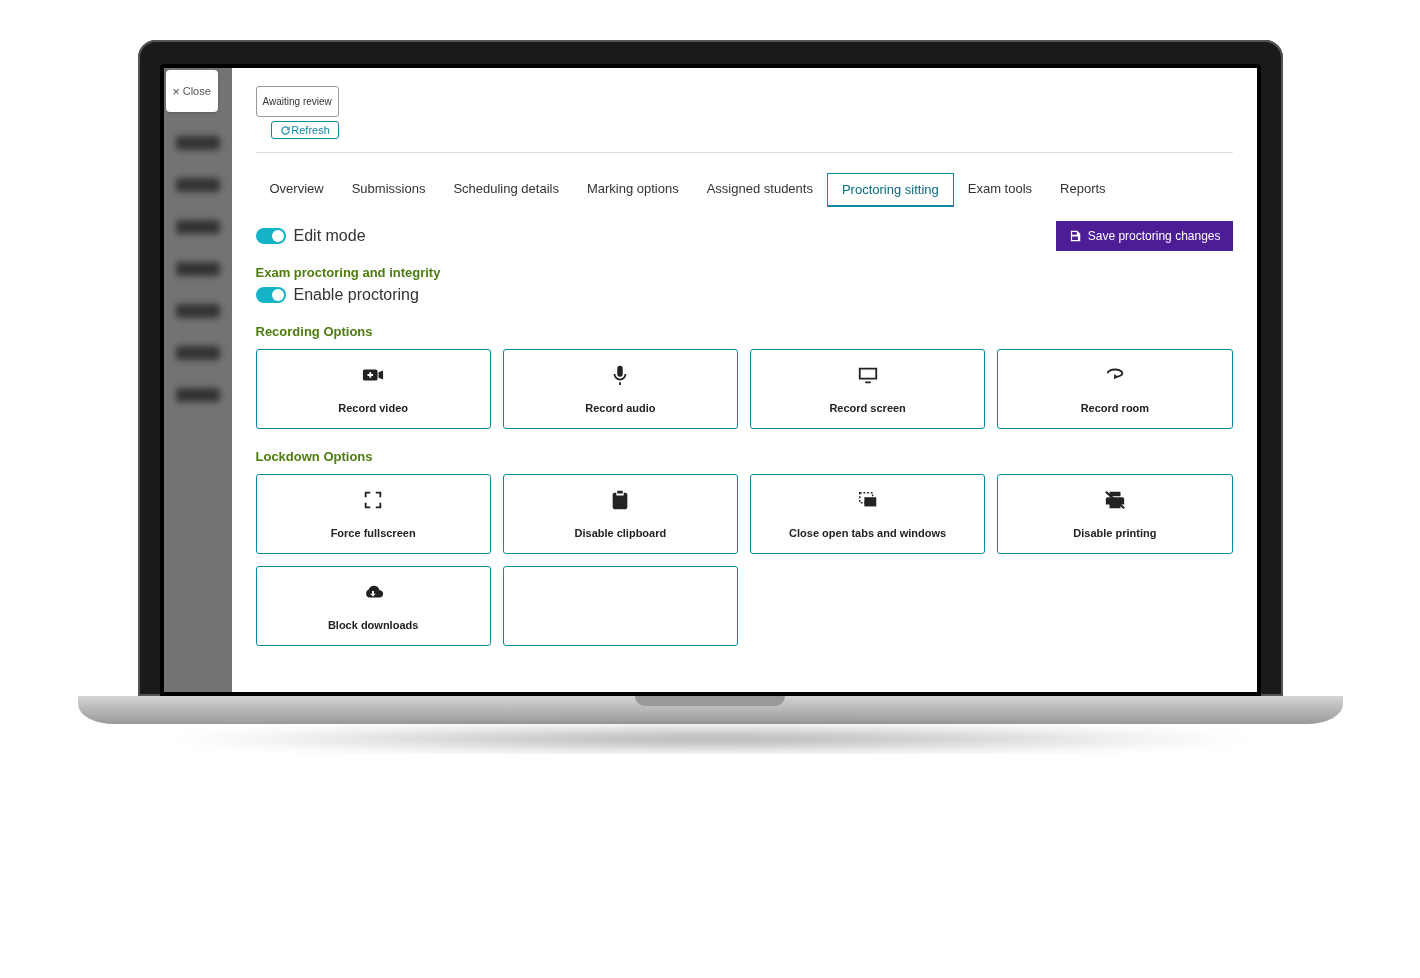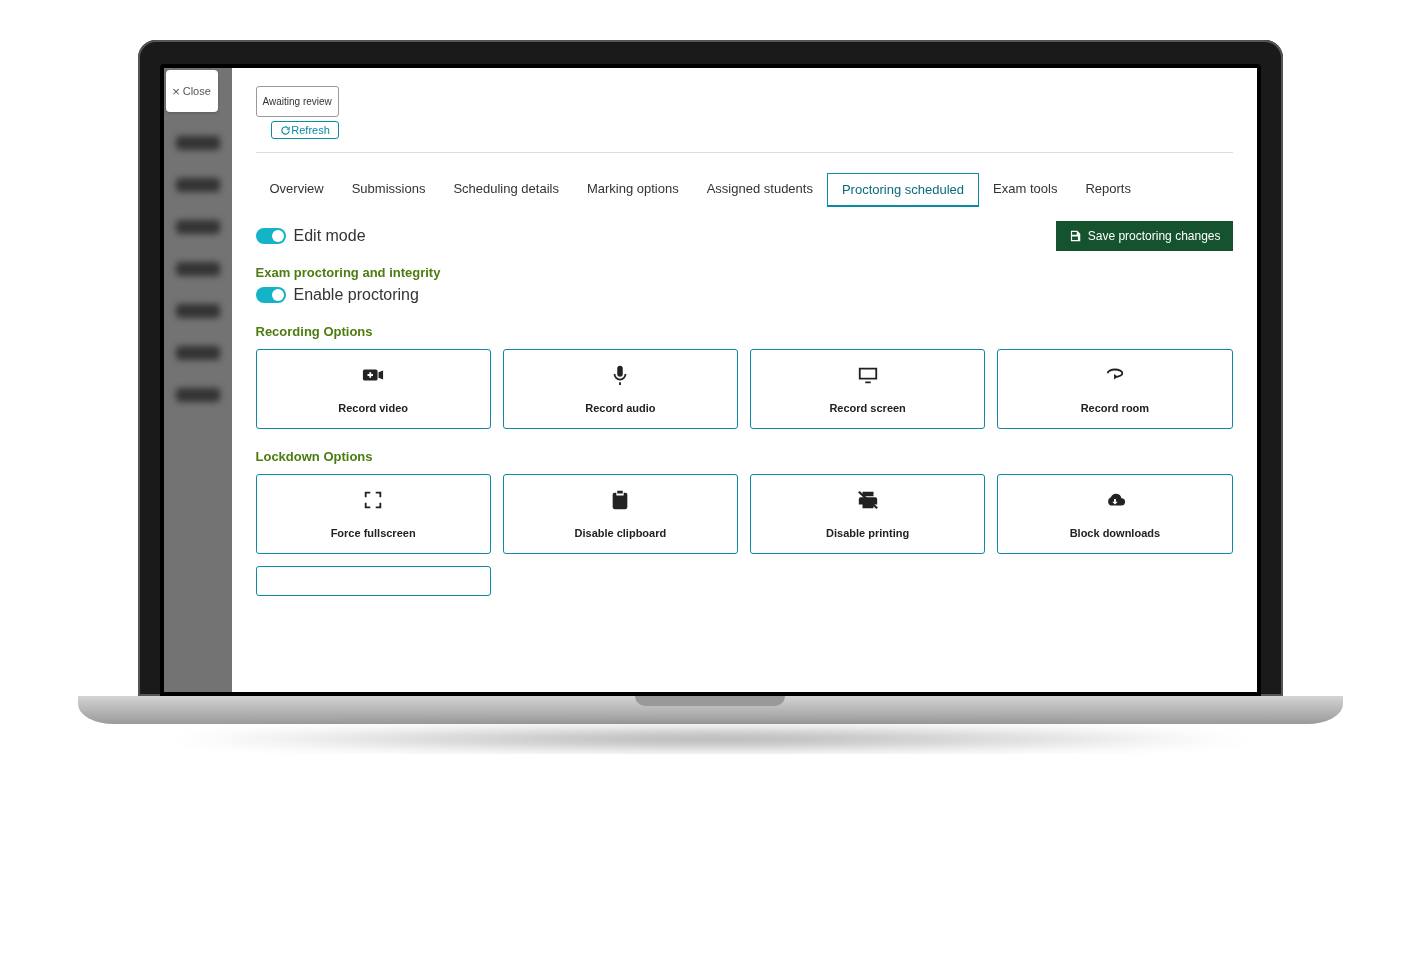--- a/index.html
+++ b/index.html
@@ -148,21 +148,21 @@
       display:flex; justify-content:space-between; align-items:center;
     }
     .toggle-row { display:flex; align-items:center; gap:8px; font-size:16px;}
     .toggle {
       width:30px; height:16px; border-radius:10px; background:#14b3c8; position:relative;
     }
     .toggle::after{
       content:''; position:absolute; right:2px; top:2px; width:12px; height:12px; border-radius:50%; background:#fff;
     }
     .save-btn{
-      background:#14532d; color:#fff; border:none;
+      background:#4c1d95; color:#fff; border:none;
       padding:8px 12px; font-size:12px; border-radius:0;
       display:flex; align-items:center; gap:6px; cursor:pointer;
     }
 
     .section-title { color:#4d7c0f; font-weight:700; font-size:13px; margin-top:14px;}
     .toggle-row.small{ margin-top:6px;}
 
     .option-grid{
       display:grid;
       grid-template-columns: repeat(4, 1fr);
@@ -213,21 +213,21 @@
             </div>
           </div>
           <div class="divider"></div>
 
           <div class="tabs" id="tabs">
               <div class="tab">Overview</div>
               <div class="tab">Submissions</div>
               <div class="tab">Scheduling details</div>
               <div class="tab">Marking options</div>
               <div class="tab">Assigned students</div>
-              <div class="tab active">Proctoring scheduled</div>
+              <div class="tab active">Proctoring sitting</div>
               <div class="tab">Exam tools</div>
               <div class="tab">Reports</div>
             </div>
 
           <div class="content">
             <div class="row-toggle-save">
               <div class="toggle-row">
                 <div class="toggle"></div>
                 <span>Edit mode</span>
               </div>
@@ -296,20 +296,31 @@
                   <div class="icn">
                     <svg width="24" height="22" viewBox="0 0 24 24">
                       <path fill="#222" d="M9 2h6v3H9zM6 4h2v3h8V4h2a2 2 0 0 1 2 2v14a2 2 0 0 1-2 2H6a2 2 0 0 1-2-2V6a2 2 0 0 1 2-2zm2 7h8v2H8zm0 4h8v2H8z"></path>
                     </svg>
                   </div>
                   <div class="lbl">Disable clipboard</div>
                 </div>
                 <div class="option-card">
                   <div class="icn">
                     <svg width="24" height="22" viewBox="0 0 24 24">
+                      <g fill="none" stroke="#222" stroke-width="1.6" stroke-dasharray="2 2">
+                        <rect x="3" y="4" width="14" height="11"></rect>
+                      </g>
+                      <rect x="8" y="9" width="13" height="10" fill="#222"></rect>
+                    </svg>
+                  </div>
+                  <div class="lbl">Close open tabs and windows</div>
+                </div>
+                <div class="option-card">
+                  <div class="icn">
+                    <svg width="24" height="22" viewBox="0 0 24 24">
                       <path fill="#222" d="M6 3h12v5H6zM4 9h16a2 2 0 0 1 2 2v6h-4v4H6v-4H2v-6a2 2 0 0 1 2-2zm4 8h8v4H8z"></path>
                       <line x1="2" y1="3" x2="22" y2="21" stroke="#222" stroke-width="2.5"></line>
                     </svg>
                   </div>
                   <div class="lbl">Disable printing</div>
                 </div>
                 <div class="option-card">
                   <div class="icn">
                     <svg width="24" height="22" viewBox="0 0 24 24">
                       <path fill="#222" d="M19 18a4 4 0 0 0 0-8 6 6 0 0 0-11.5-1A5 5 0 0 0 7 18h12zm-8-7h2v3h2l-3 3-3-3h2z"></path>

